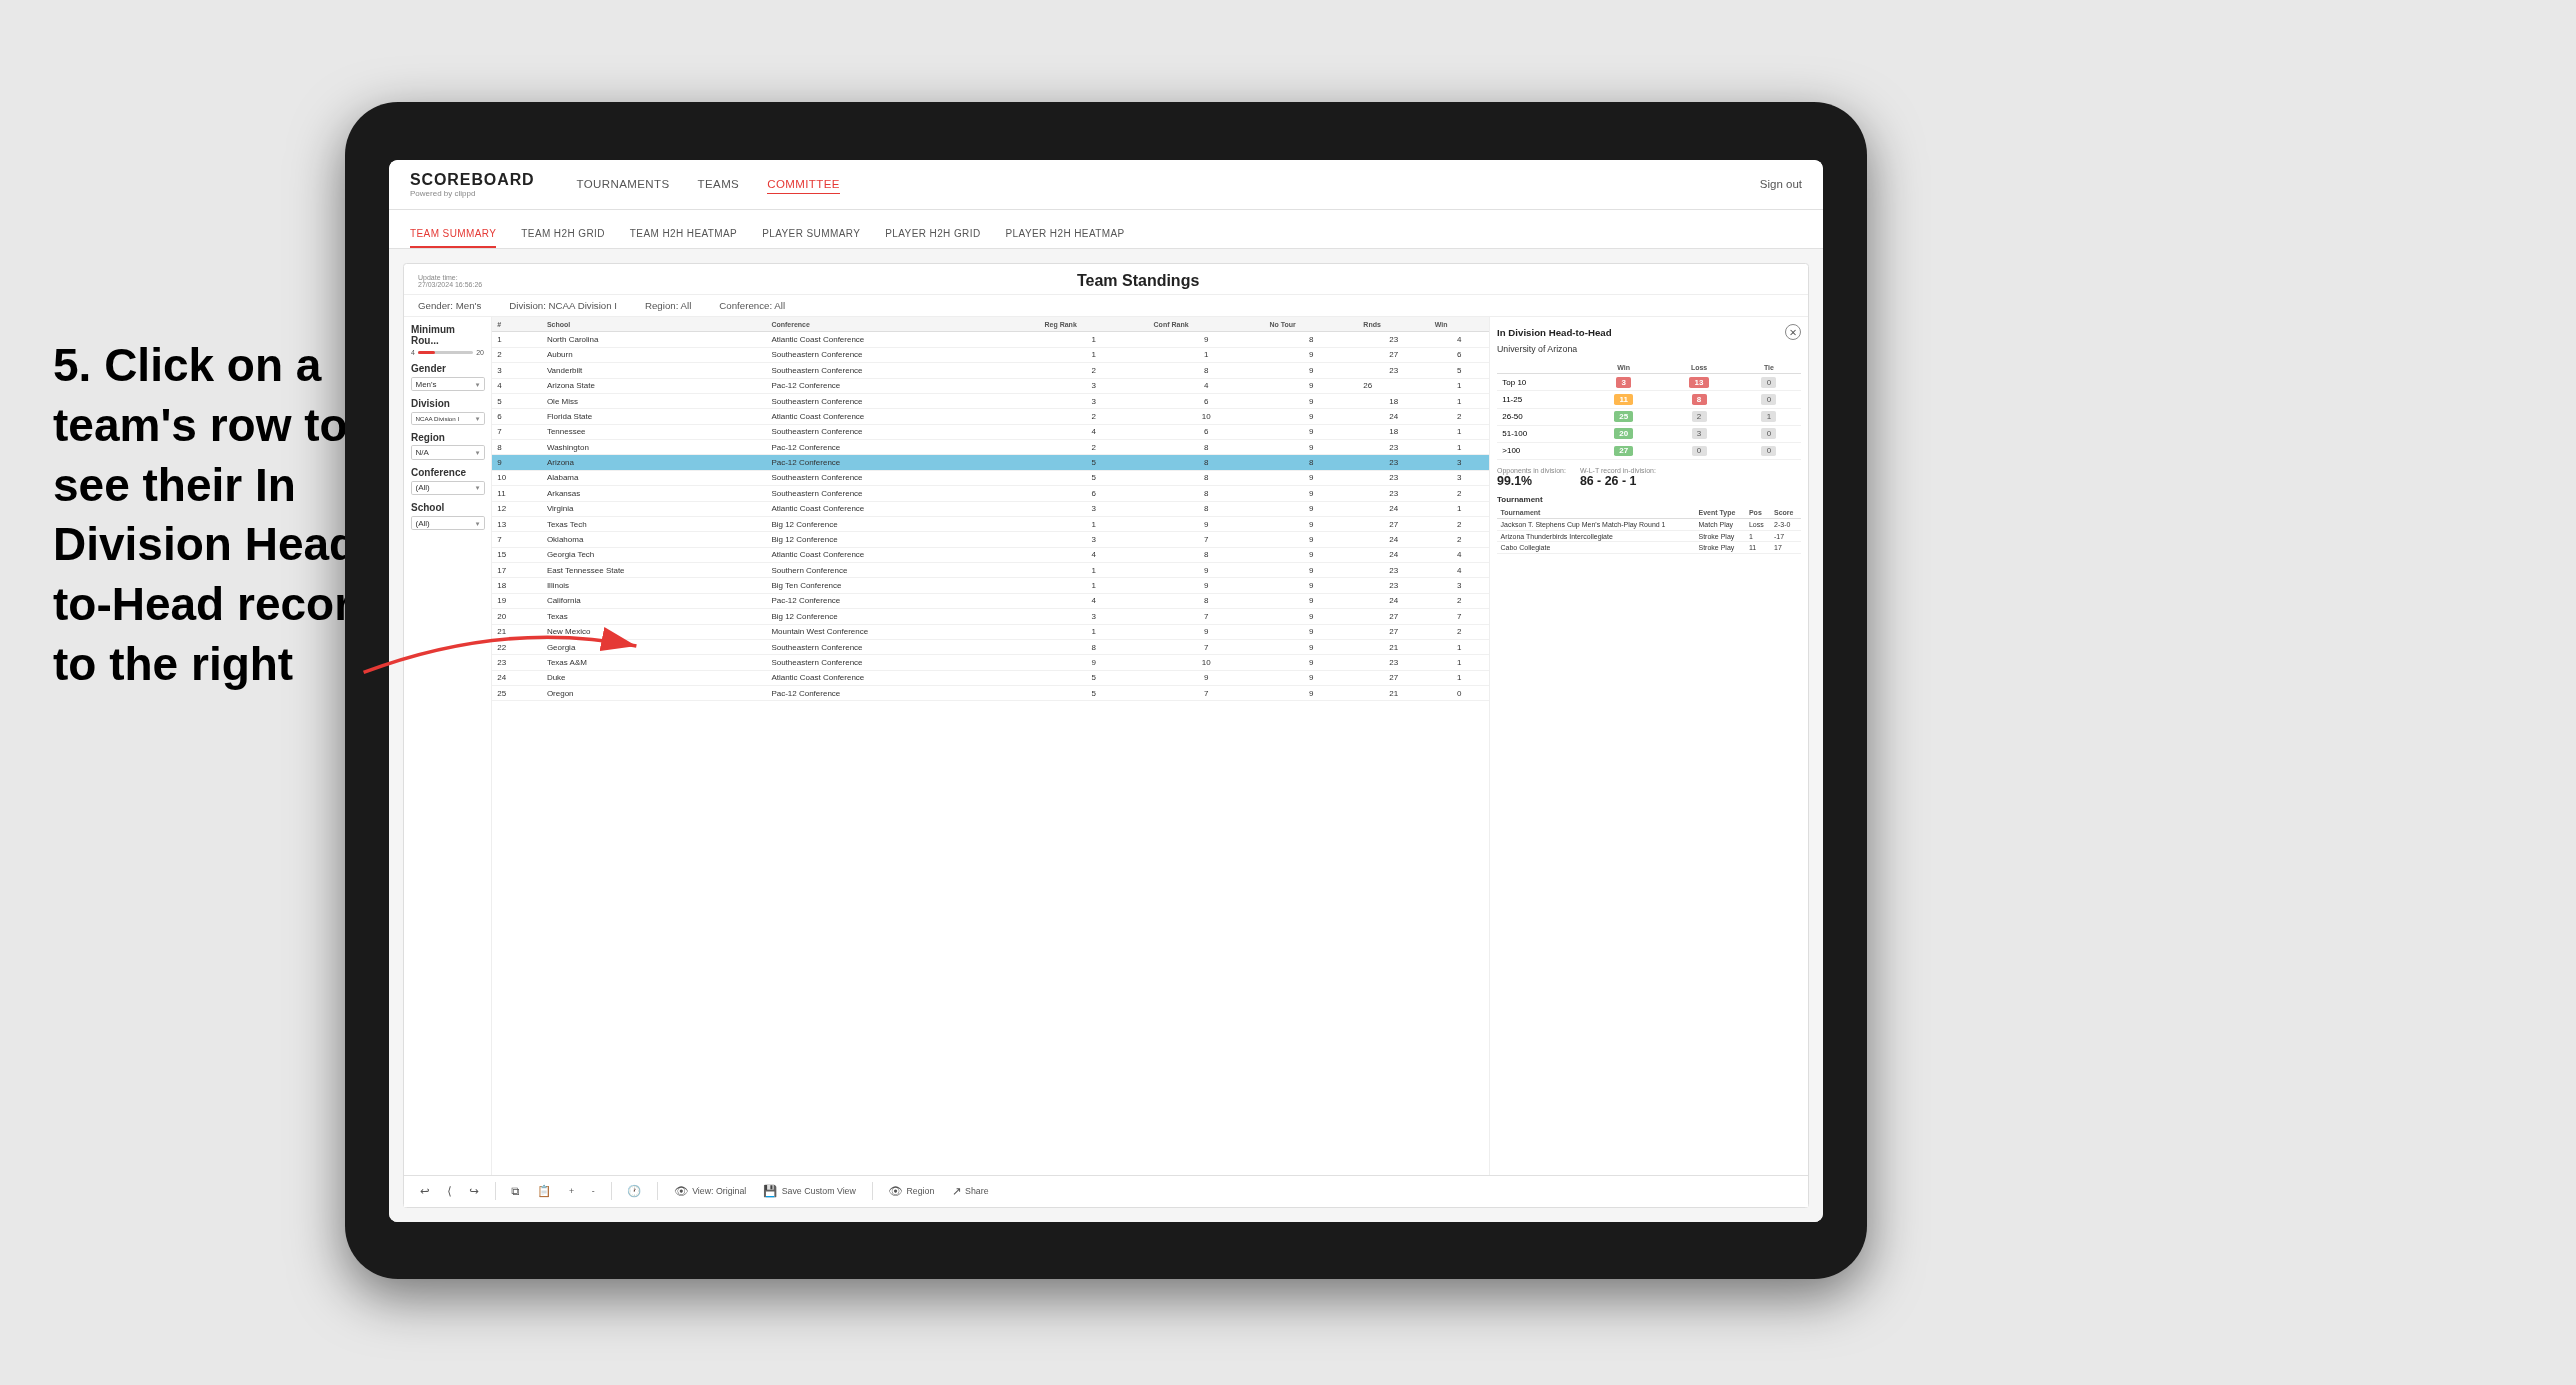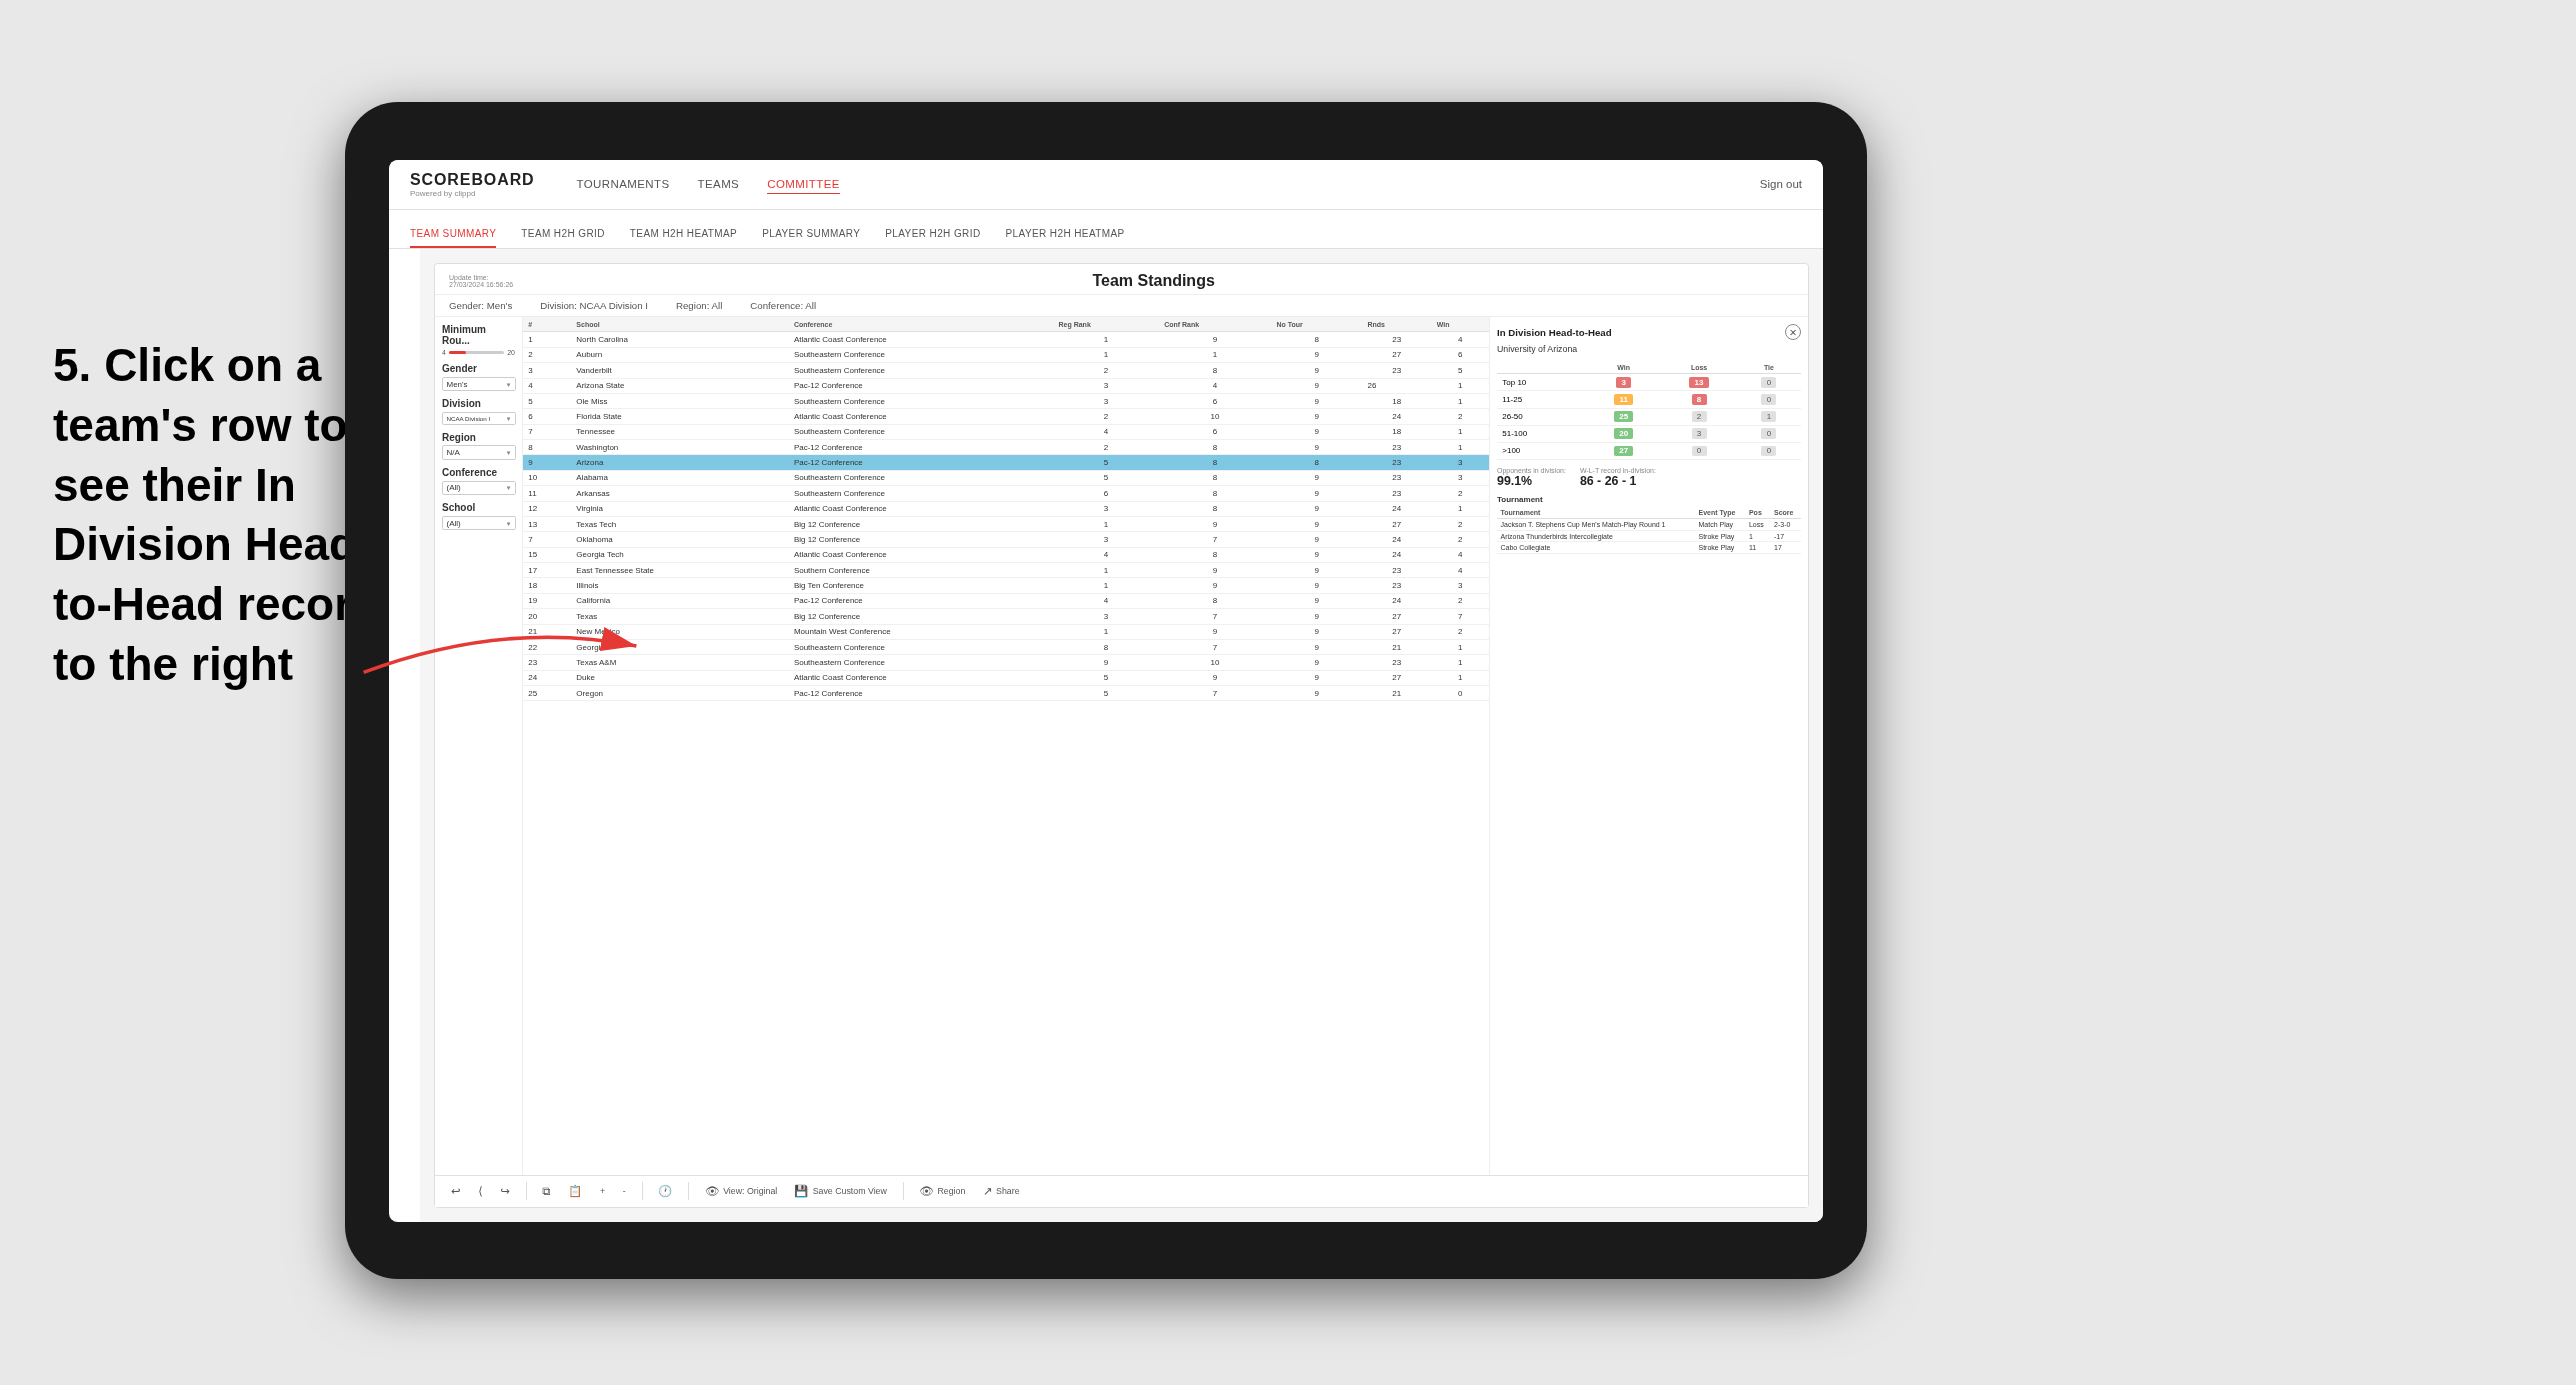--- a/index.html
+++ b/index.html
@@ -158,21 +158,20 @@
 
     
     .main-content {
       flex: 1;
       background: #f5f5f5;
       padding: 14px;
       display: flex;
       align-items: flex-start;
       justify-content: center;
       overflow: hidden;
-      margin-left: 31px;
     }
 
     .content-panel {
       background: #fff;
       border: 0.9px solid #ddd;
       border-radius: 3.5px;
       width: 100%;
       height: 100%;
       display: flex;
       flex-direction: column;

